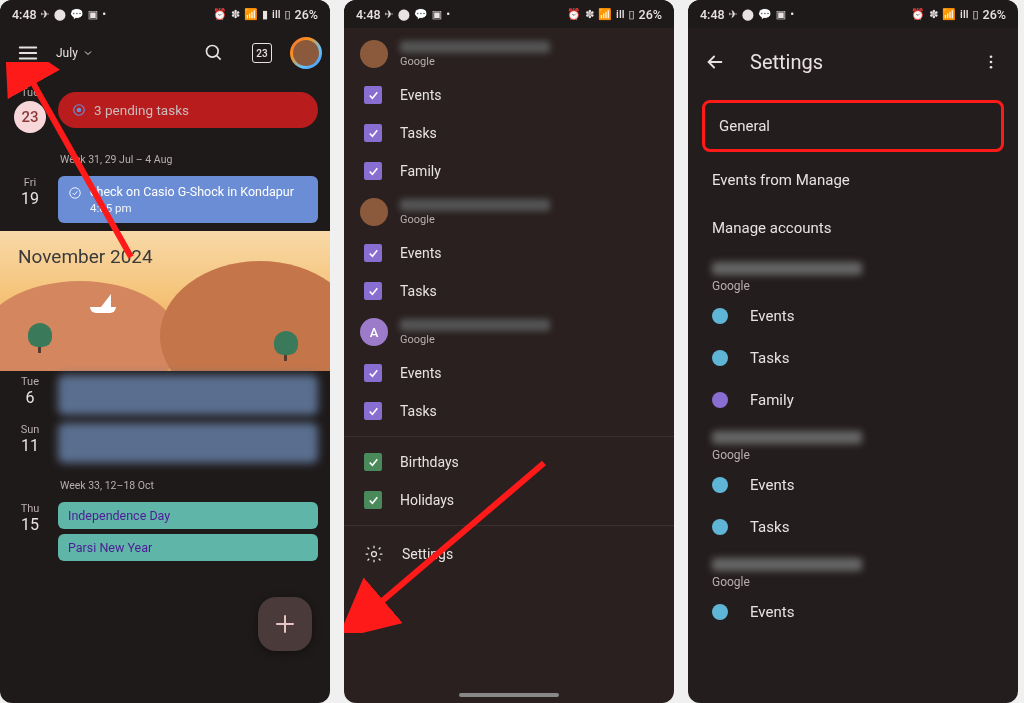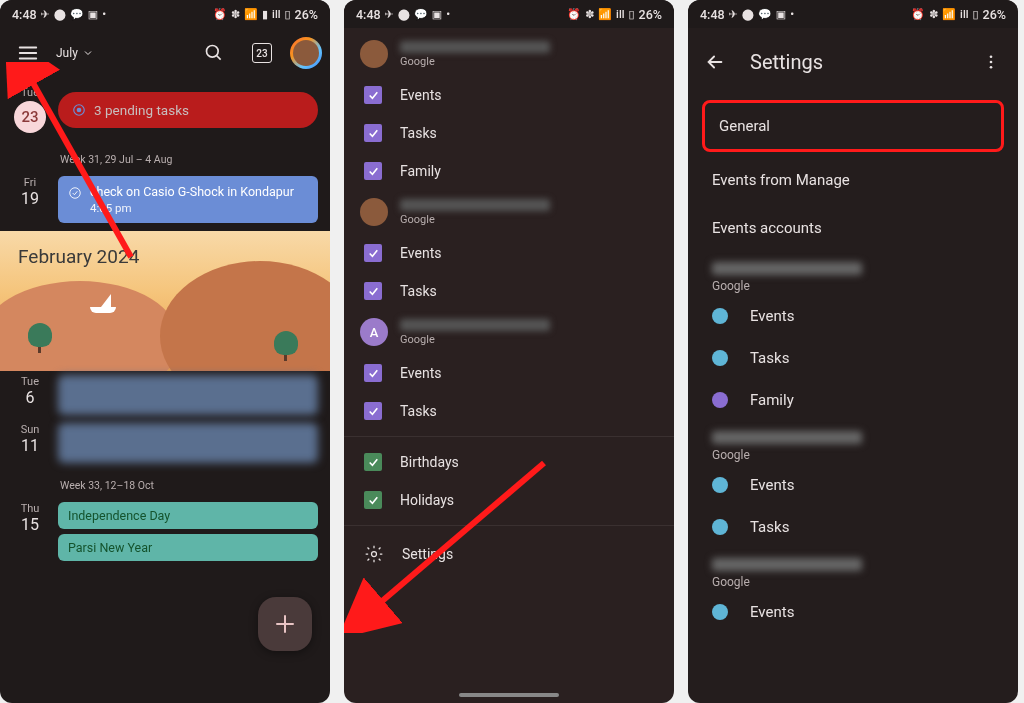--- a/index.html
+++ b/index.html
@@ -112,21 +112,21 @@
   .ev-row { display:flex; padding: 4px 12px; gap:10px;}
   .ev-block {
     flex:1;
     border-radius:6px;
     padding:8px 10px;
     font-size:12.5px;
     display:flex; align-items:flex-start; gap:8px;
   }
   .ev-blue { background:#6b8dd6; color:#fff;}
   .ev-blur-light { background:#5a6f8f; filter: blur(4px); height:40px; border-radius:6px; flex:1;}
-  .ev-teal { background:#5fb5a8; color:#14532d; padding:6px 10px; border-radius:6px; font-size:12.5px;}
+  .ev-teal { background:#5fb5a8; color:#4c1d95; padding:6px 10px; border-radius:6px; font-size:12.5px;}
   .month-hero {
     height:140px;
     background: linear-gradient(180deg,#f8d9a8 0%,#f5c47a 45%,#e89a4f 100%);
     position:relative;
     overflow:hidden;
     margin-top:4px;
   }
   .month-hero .title {
     position:absolute; top:14px; left:18px;
     font-size:19px; font-weight:400; color:#3a3a3a;
@@ -325,21 +325,21 @@
         </div>
       </div>
     </div>
 
     <div class="month-hero">
       <div class="hill1"></div>
         <div class="hill2"></div>
       <div class="tree t1"></div>
         <div class="tree t2"></div>
       <div class="boat"></div>
-      <div class="title">February 2024</div>
+      <div class="title">November 2024</div>
     </div>
 
     <div class="ev-row">
       <div class="day-col">
         <div class="day-name">Tue</div>
         <div class="day-num">6</div>
       </div>
       <div class="ev-blur-light"></div>
     </div>
     <div class="ev-row">
@@ -554,21 +554,21 @@
           <circle cx="12" cy="12" r="1.8" fill="#e8e2e2"></circle>
           <circle cx="12" cy="19" r="1.8" fill="#e8e2e2"></circle>
         </svg>
     </div>
   </div>
 
   <div class="red-box">
     <span>General</span>
   </div>
   <div class="setting-item">Events from Manage</div>
-  <div class="setting-item">Events accounts</div>
+  <div class="setting-item">Manage accounts</div>
 
   <div class="acct-block">
     <div class="email-blur"></div>
     <div class="provider">Google</div>
   </div>
   <div class="bullet-row">
     <div class="bullet bul-blue"></div>
     <span>Events</span>
   </div>
   <div class="bullet-row">

